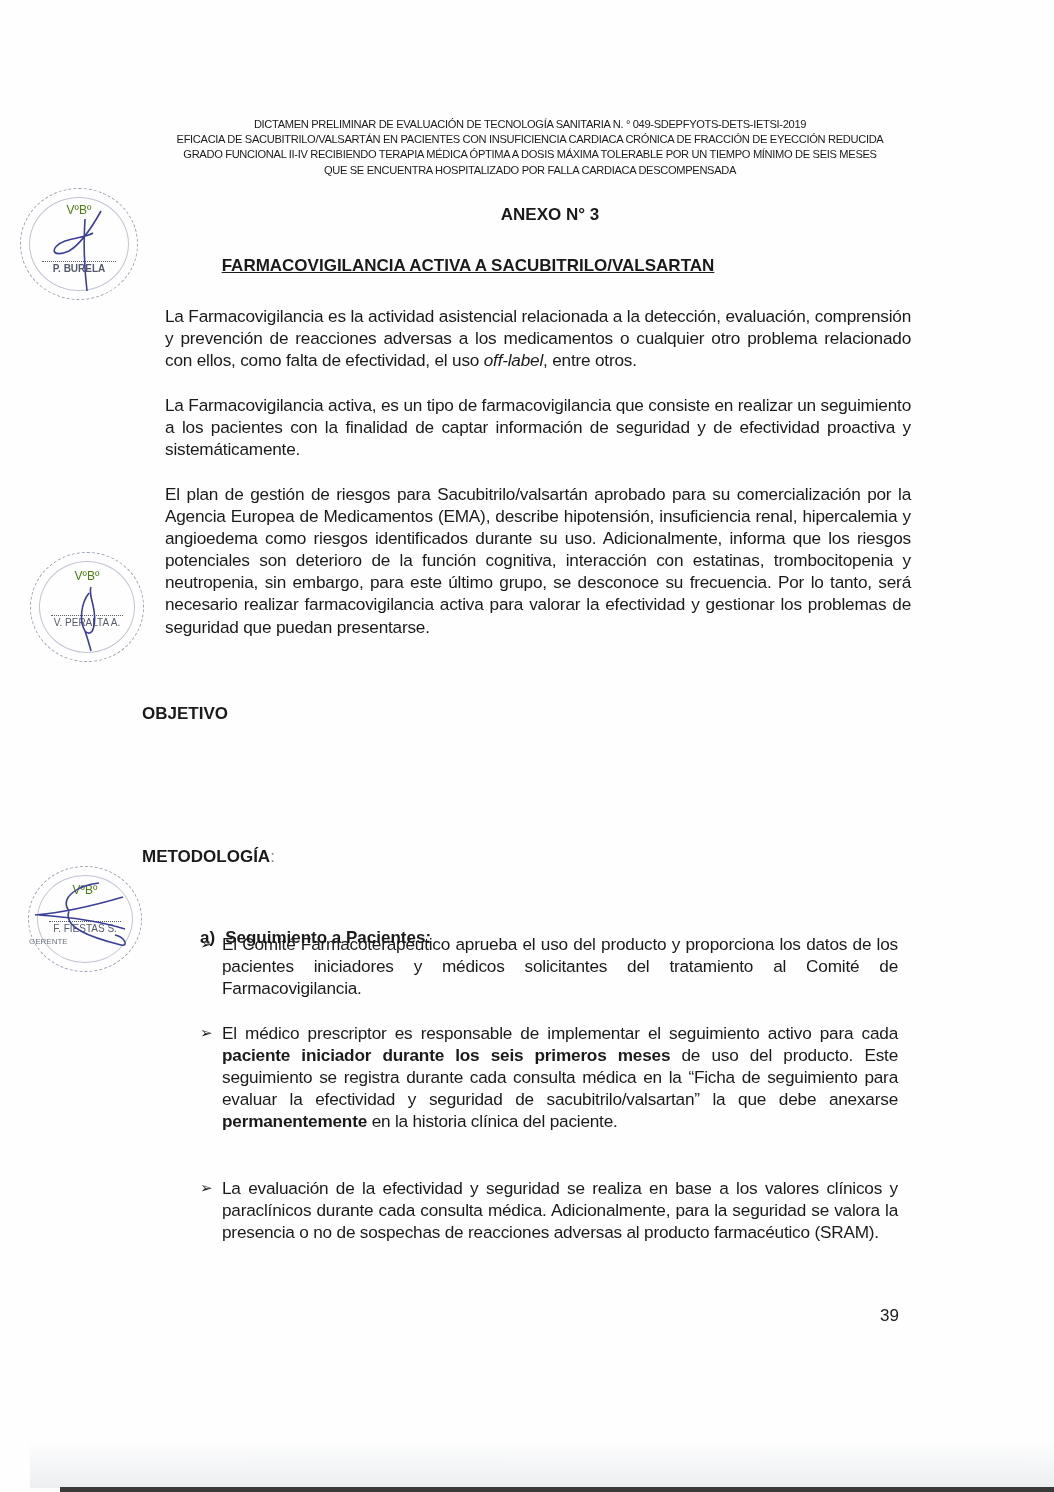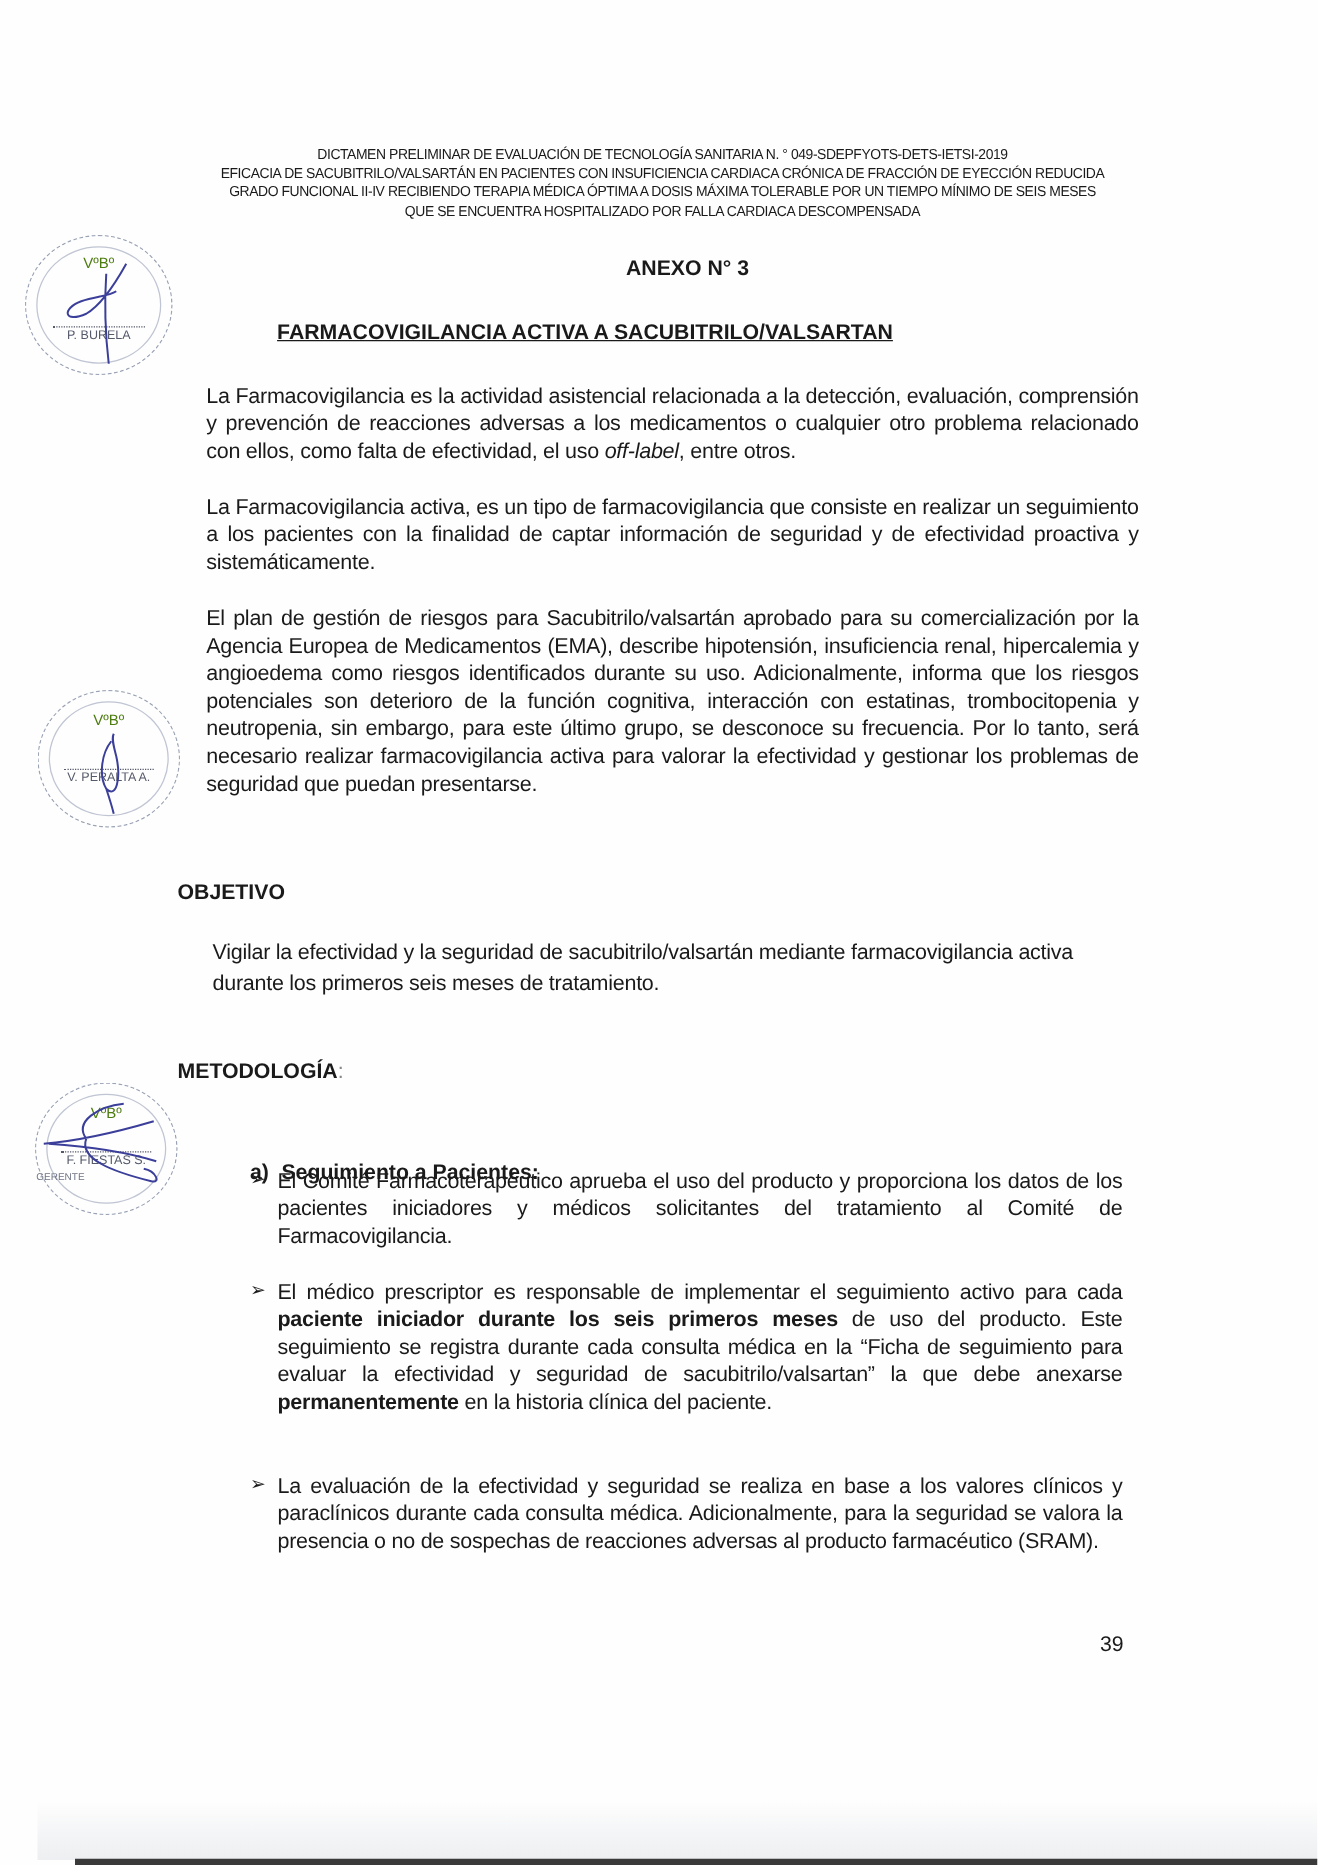--- a/index.html
+++ b/index.html
@@ -84,21 +84,21 @@
     <div>DICTAMEN PRELIMINAR DE EVALUACIÓN DE TECNOLOGÍA SANITARIA N. ° 049-SDEPFYOTS-DETS-IETSI-2019</div>
     <div>EFICACIA DE SACUBITRILO/VALSARTÁN EN PACIENTES CON INSUFICIENCIA CARDIACA CRÓNICA DE FRACCIÓN DE EYECCIÓN REDUCIDA</div>
     <div>GRADO FUNCIONAL II-IV RECIBIENDO TERAPIA MÉDICA ÓPTIMA A DOSIS MÁXIMA TOLERABLE POR UN TIEMPO MÍNIMO DE SEIS MESES</div>
     <div>QUE SE ENCUENTRA HOSPITALIZADO POR FALLA CARDIACA DESCOMPENSADA</div>
   </div>
 
   <div class="stamp" style="left:20px; top:188px; width:116px; height:110px;">
     <div class="inner-ring"></div>
     <div class="vobo" style="top:14px;">VºBº</div>
     <div class="dots" style="top:72px;"></div>
-    <div class="name" style="top:74px;">P. BURELA</div>
+    <div class="name" style="top:74px;font-weight:bold;">P. BURELA</div>
     <svg width="116" height="110">
       <path d="M80 22 C70 40, 60 55, 48 62 C30 70, 28 58, 44 52 C56 48, 66 48, 72 44 M64 30 C62 60, 64 85, 66 102" stroke="#3b3f9a" stroke-width="1.6" fill="none"></path>
     </svg>
   </div>
 
   <div class="stamp" style="left:30px; top:552px; width:112px; height:108px;">
     <div class="inner-ring"></div>
     <div class="vobo" style="top:16px;">VºBº</div>
     <div class="dots" style="top:62px;"></div>
     <div class="name" style="top:64px;">V. PERALTA A.</div>
@@ -123,21 +123,20 @@
 
   <div class="para" style="top:394px;">La Farmacovigilancia activa, es un tipo de farmacovigilancia que consiste en realizar un seguimiento a los pacientes con la finalidad de captar información de seguridad y de efectividad proactiva y sistemáticamente.</div>
 
   <div class="para" style="top:305px;">
     <span>La Farmacovigilancia es la actividad asistencial relacionada a la detección, evaluación, comprensión y prevención de reacciones adversas a los medicamentos o cualquier otro problema relacionado con ellos, como falta de efectividad, el uso </span><em>off-label</em><span>, entre otros.</span>
   </div>
 
   <div class="para" style="top:483px;">El plan de gestión de riesgos para Sacubitrilo/valsartán aprobado para su comercialización por la Agencia Europea de Medicamentos (EMA), describe hipotensión, insuficiencia renal, hipercalemia y angioedema como riesgos identificados durante su uso. Adicionalmente, informa que los riesgos potenciales son deterioro de la función cognitiva, interacción con estatinas, trombocitopenia y neutropenia, sin embargo, para este último grupo, se desconoce su frecuencia. Por lo tanto, será necesario realizar farmacovigilancia activa para valorar la efectividad y gestionar los problemas de seguridad que puedan presentarse.</div>
 
   <div class="section-h" style="top:704px;">OBJETIVO</div>
-  <div class="para" style="top:749px; left:170px; width:745px; text-align:left; line-height:25px;">Vigilar la efectividad y la seguridad de sacubitrilo/valsartán mediante farmacovigilancia activa durante los primeros seis meses de tratamiento.</div>
 
   <div class="section-h" style="top:847px;text-align:right;">
     <span>METODOLOGÍA</span><span style="font-weight:normal; color:#888;">:</span>
   </div>
 
   <div class="sub-h" style="top:928px;margin-left:32px;">
     <span class="letter">a)</span><span>Seguimiento a Pacientes:</span>
   </div>
 
   <div class="bullet" style="top:933px;">

